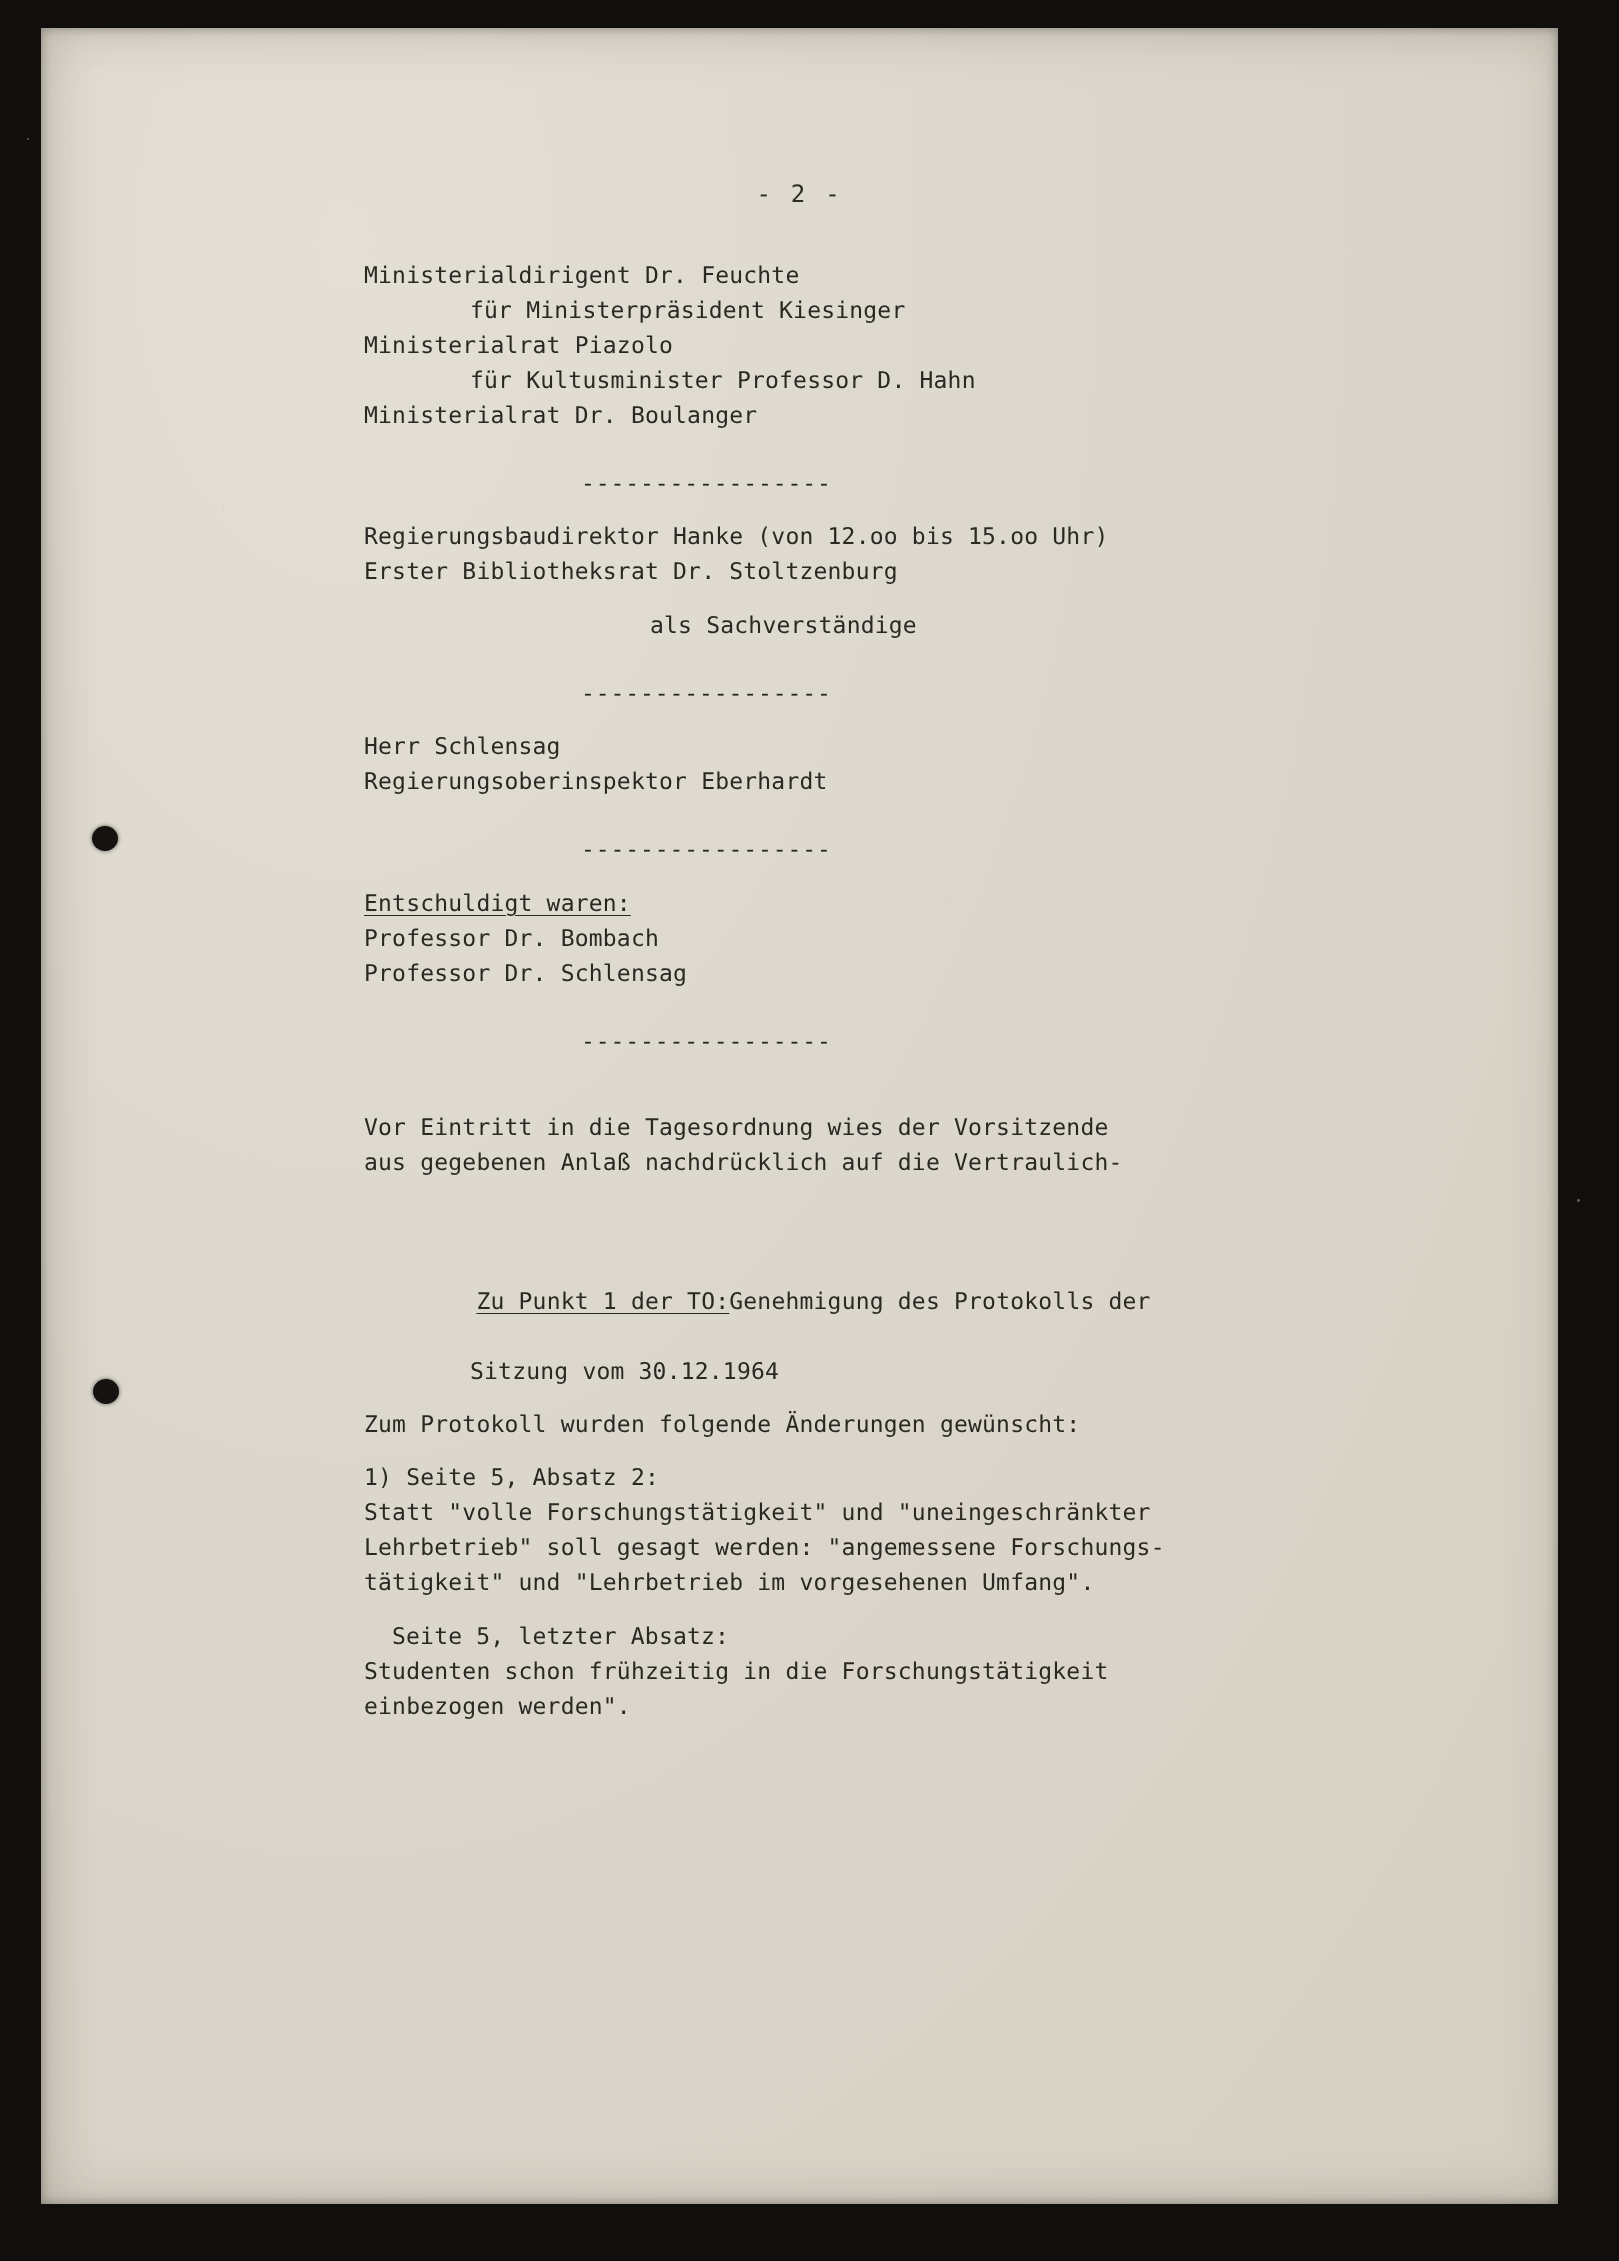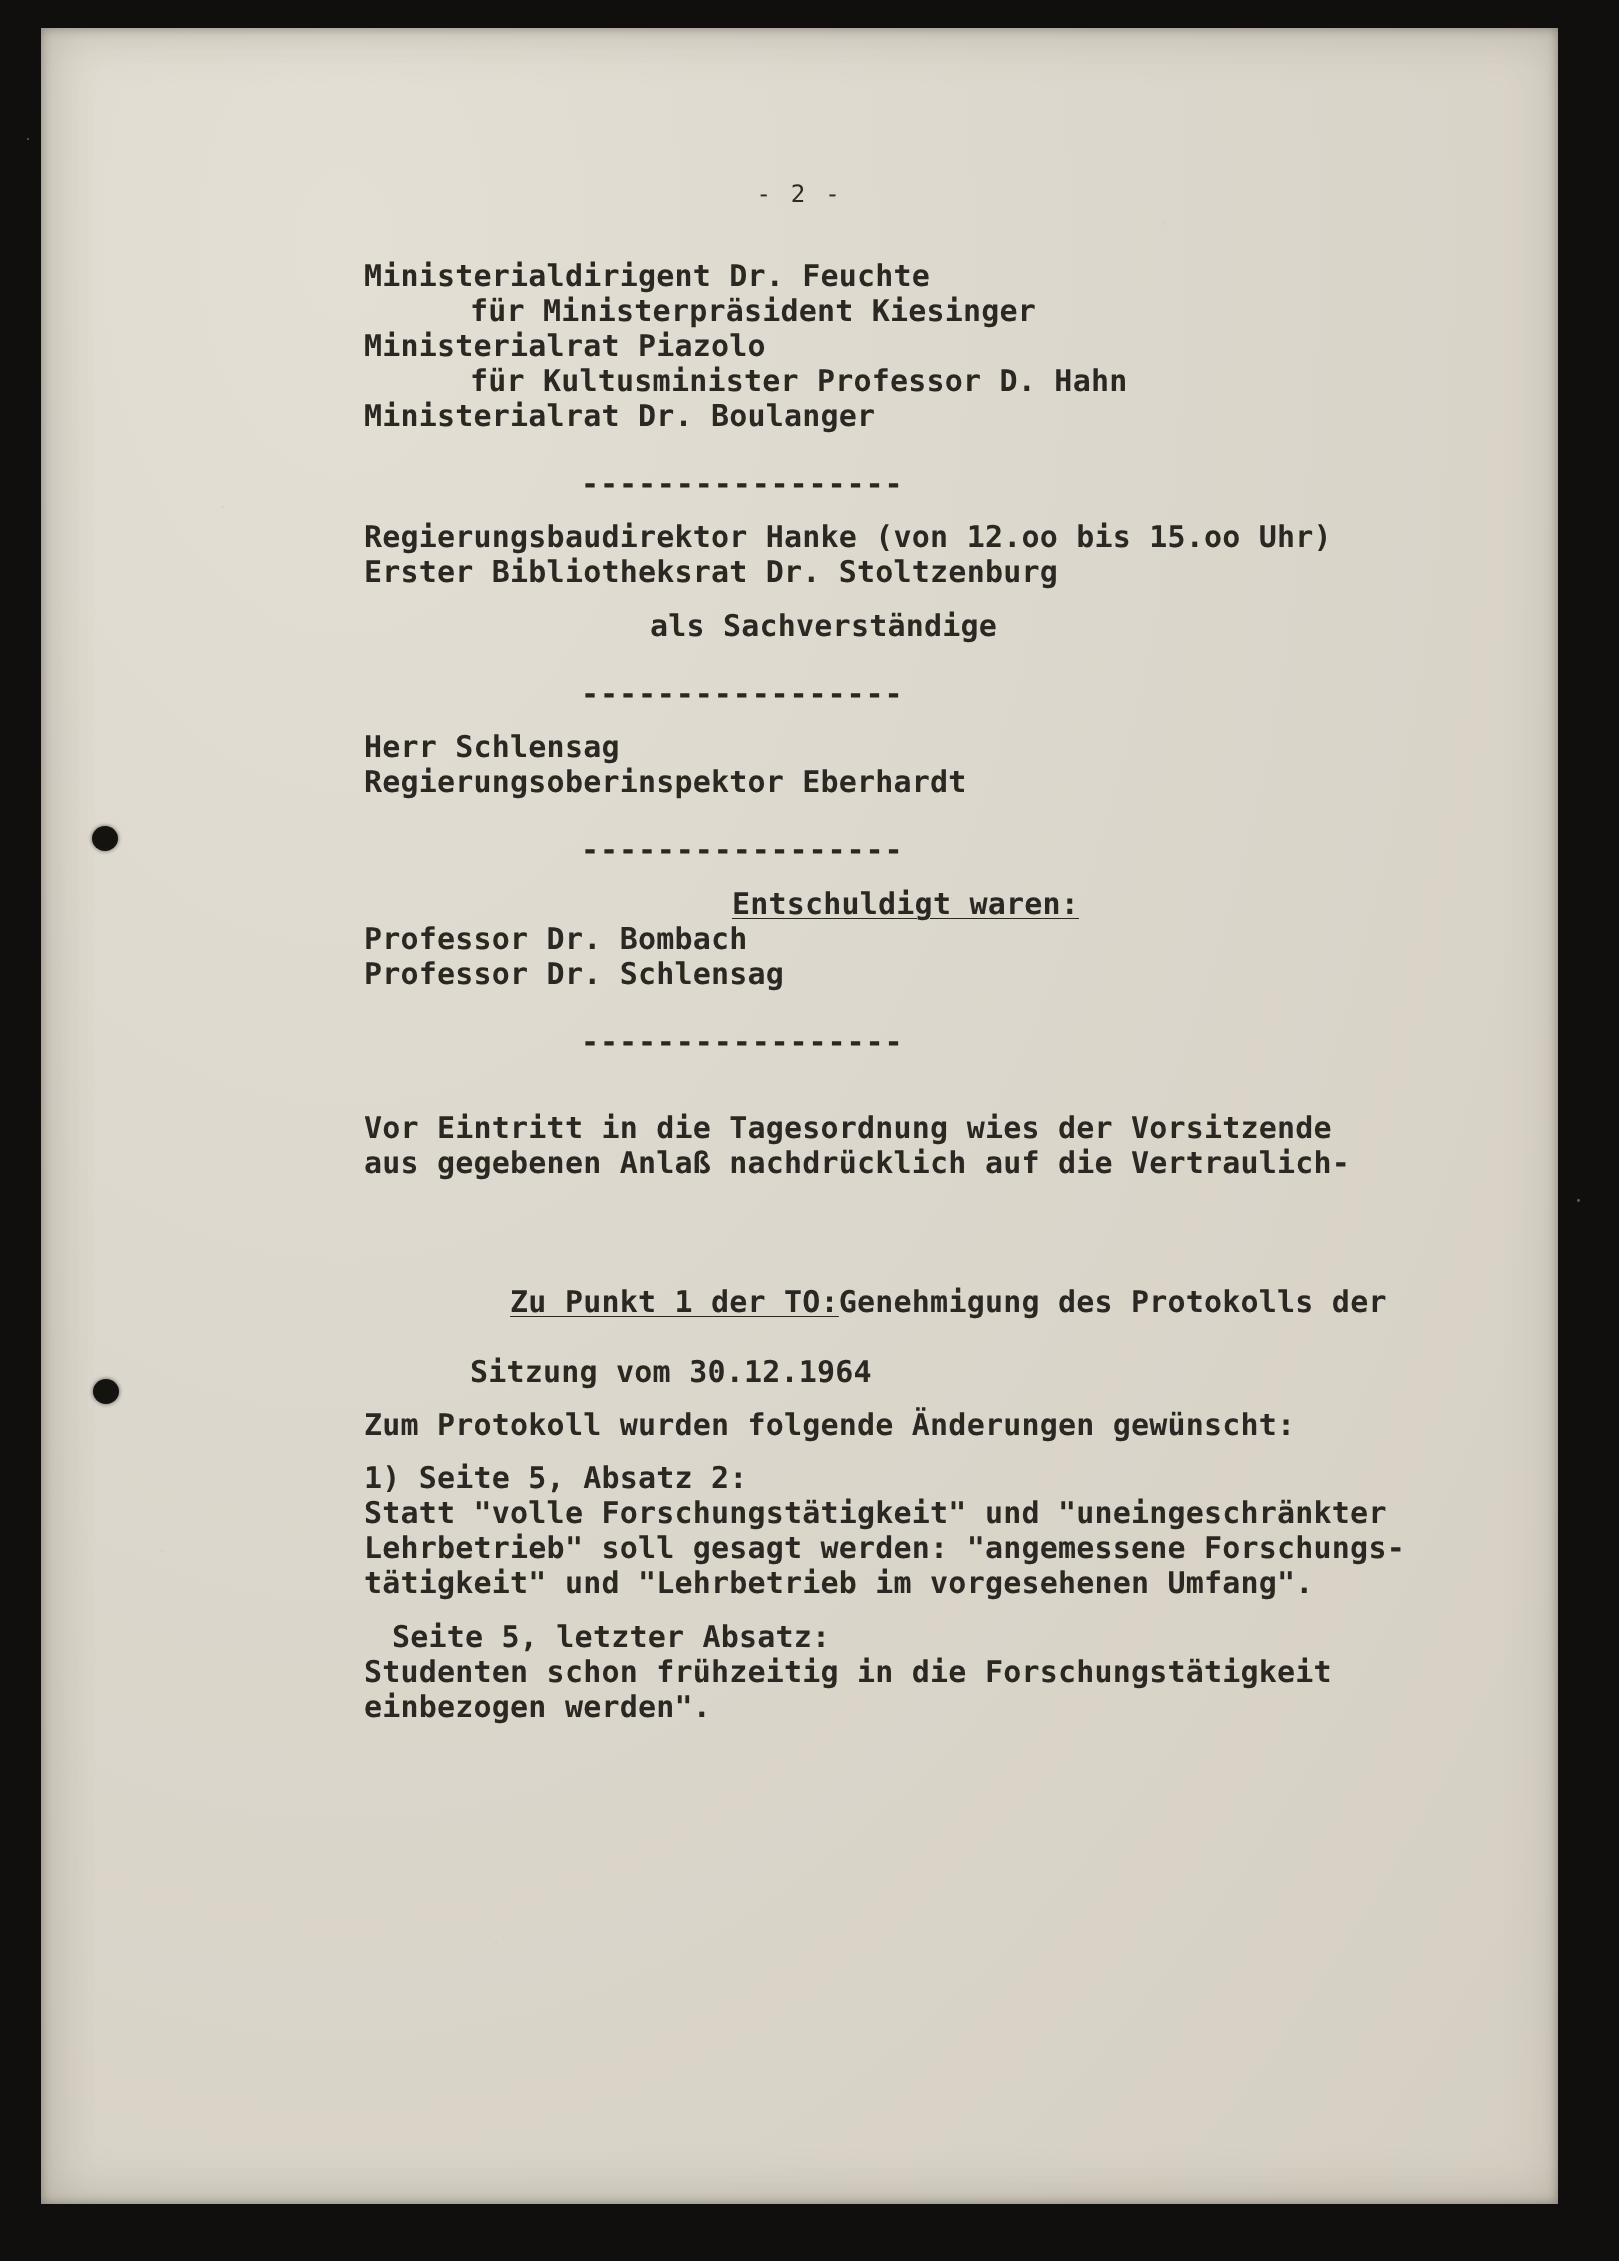--- a/index.html
+++ b/index.html
@@ -91,25 +91,24 @@
     font-size: 24px;
     letter-spacing: 2.8px;
     color: #2e2b25;
   }
 
   .body-block {
     position: absolute;
     left: 323px;
     top: 231px;
     width: 1083px;
-    font-size: 30px;
+    font-size: 23px;
     line-height: 35px;
     letter-spacing: 0.2px;
     color: #2b2823;
-    font-weight: bold;
   }
 
   .line { white-space: pre; }
   .indent-1 { padding-left: 106px; }
   .indent-small { padding-left: 28px; }
   .indent-center-ish { padding-left: 286px; }
 
   .gap-sm { height: 18.4px; }
   .gap-md { height: 33px; }
   .gap-lg { height: 51px; }
@@ -118,21 +117,20 @@
   .rule {
     padding-left: 217px;
     letter-spacing: 0.9px;
     white-space: pre;
   }
 
   .underline {
     text-decoration: underline;
     text-underline-offset: 3.7px;
     text-decoration-thickness: 1.4px;
-    text-align: center;
   }
 
   
   .doc-text * { text-rendering: geometricPrecision; }
 
   
   .speck {
     position: absolute;
     background: rgba(200,195,180,0.45);
     border-radius: 50%;

